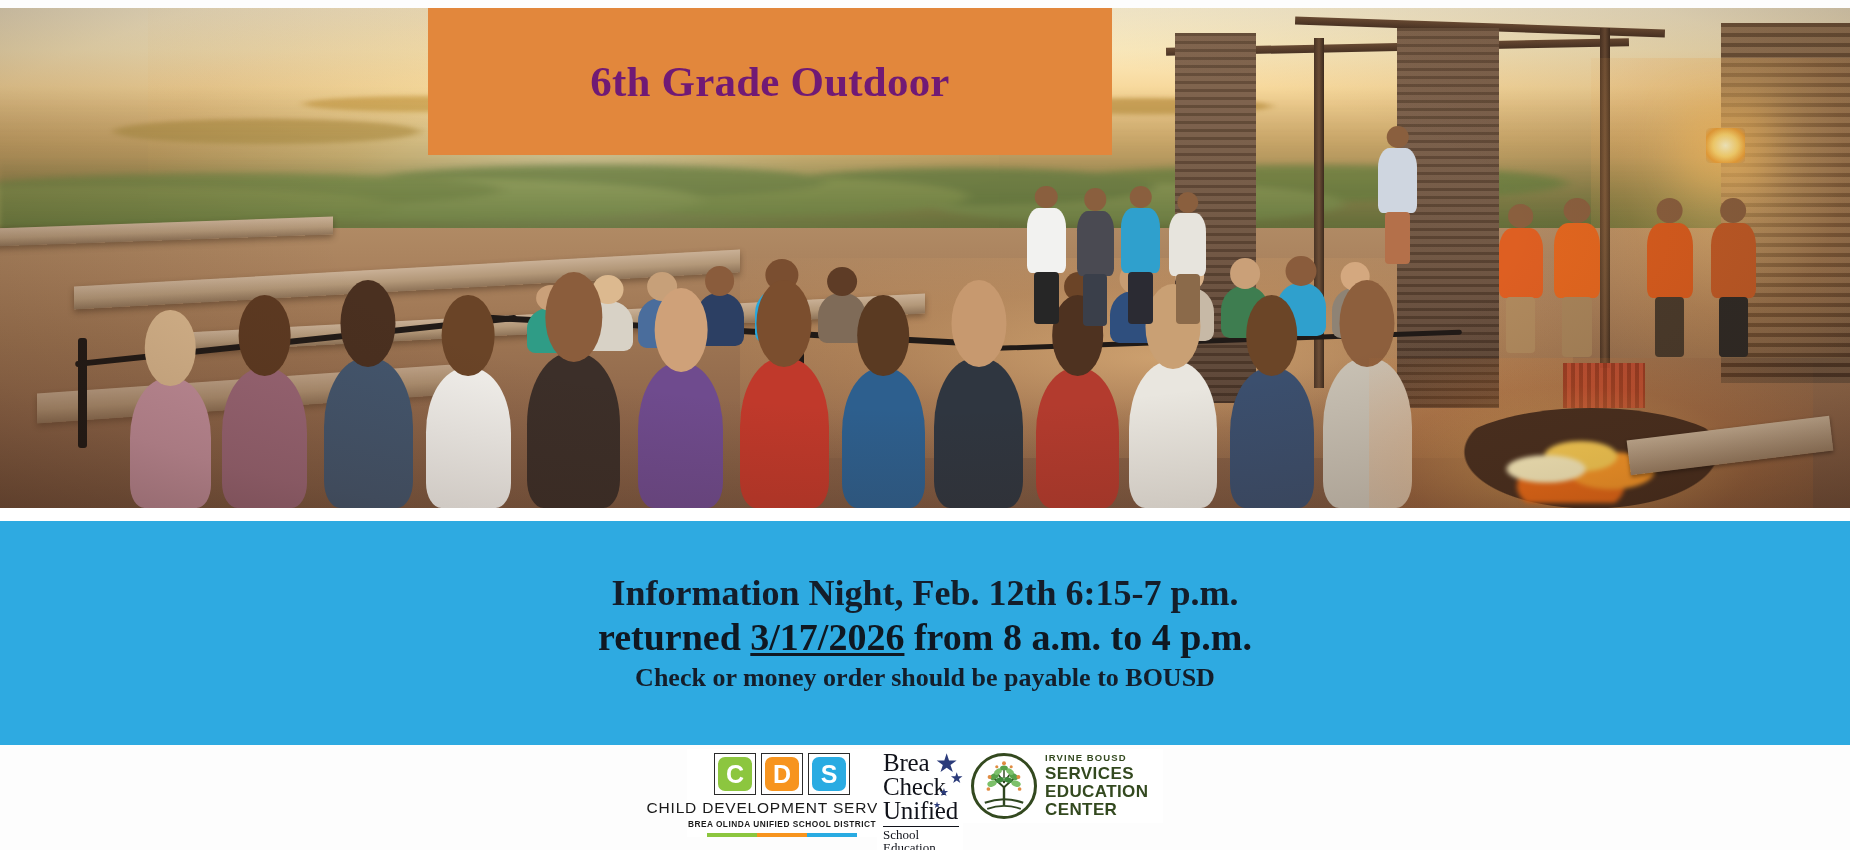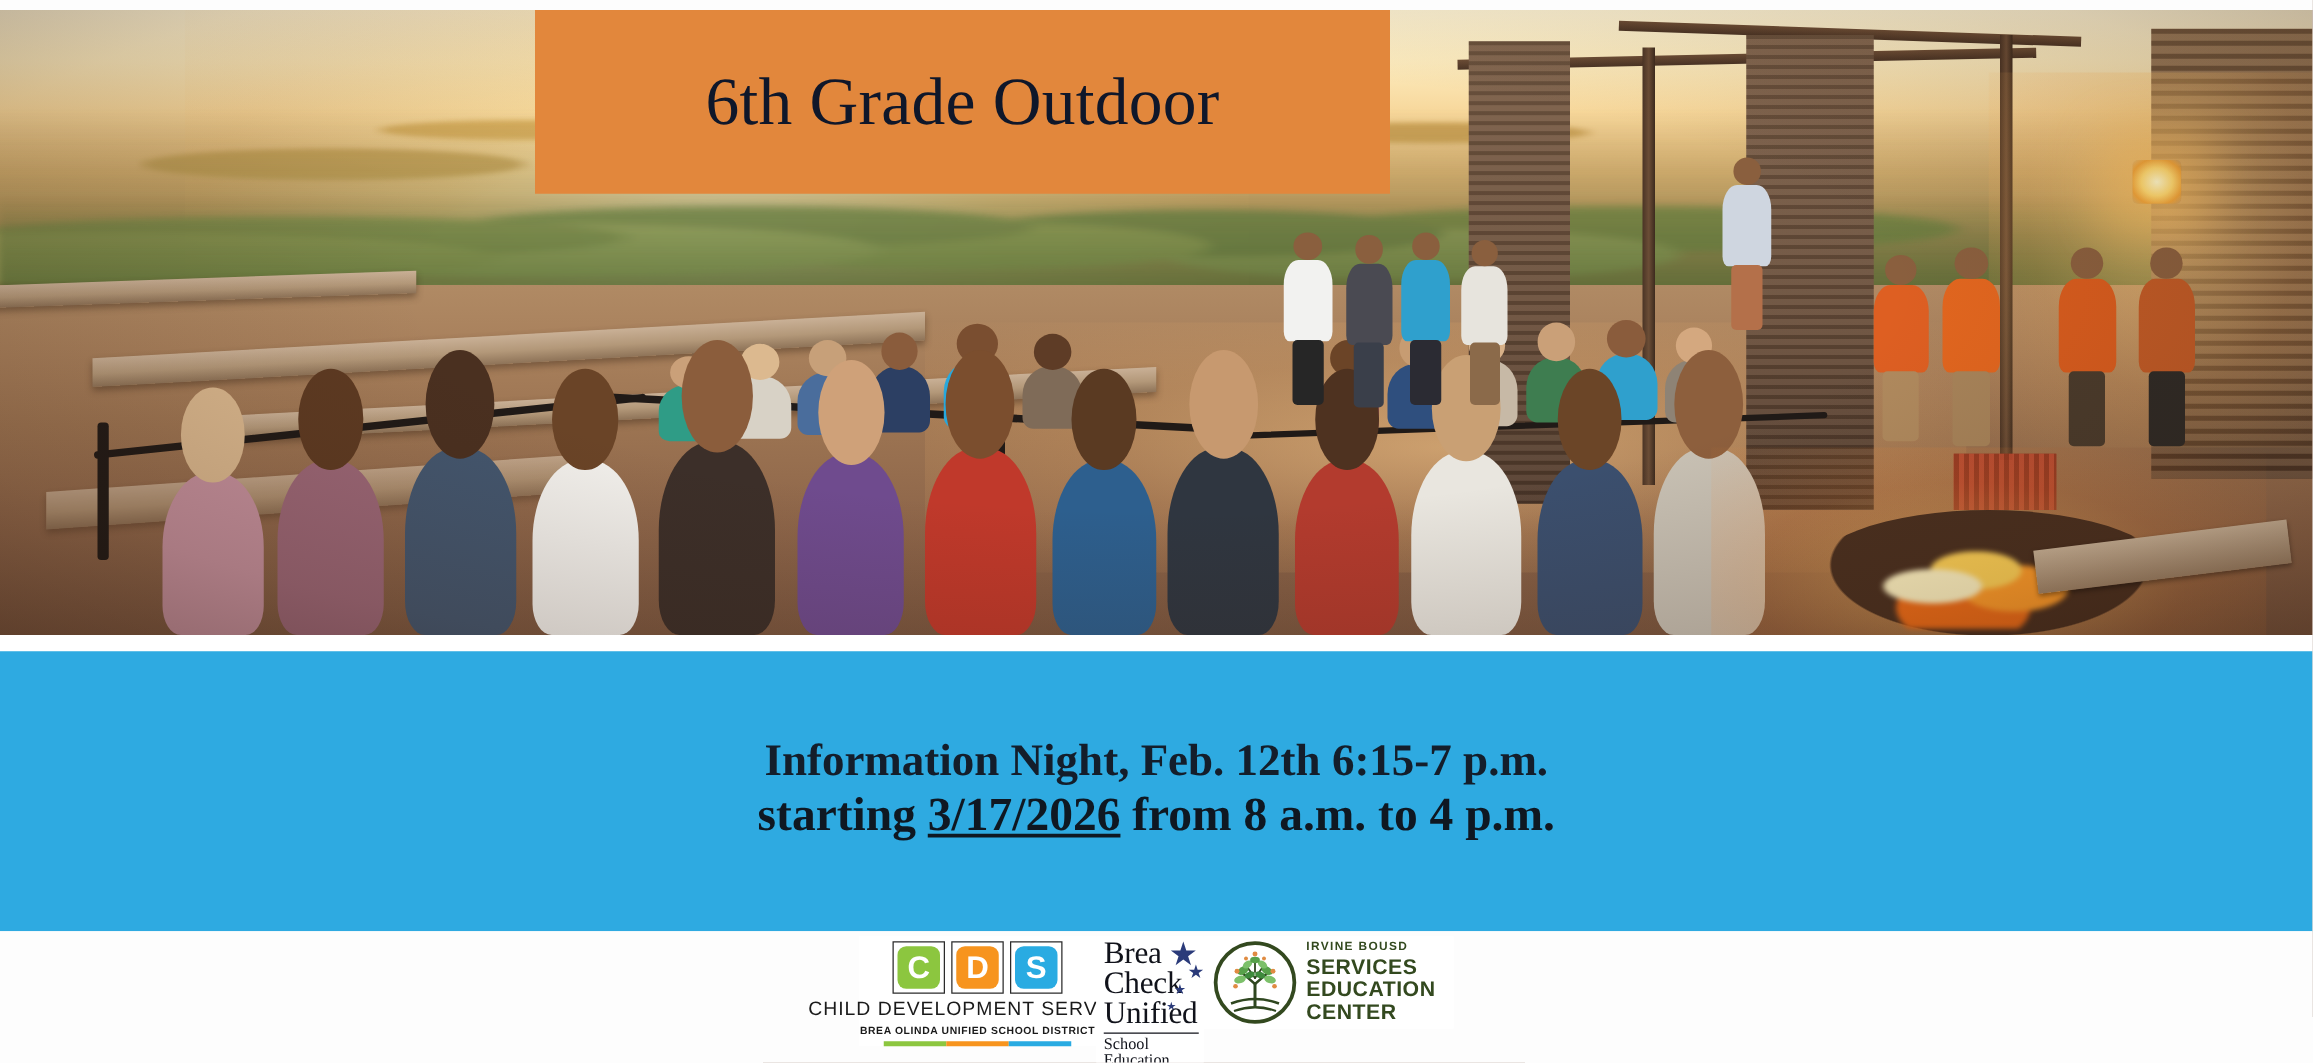--- a/index.html
+++ b/index.html
@@ -299,24 +299,24 @@
     width: 684px; height: 147px;
     background: #e2873c;
     display: flex;
     flex-direction: column;
     align-items: center;
     justify-content: center;
     z-index: 20;
   }
   .title-line {
     font-family: "Liberation Serif", serif;
-    font-weight: normal;
-    font-size: 54px;
+    font-weight: bold;
+    font-size: 43px;
     line-height: 1.33;
-    color: #0f172a;
+    color: #701a75;
     letter-spacing: .2px;
     white-space: nowrap;
   }
 
   
   .divider-white {
     position: absolute;
     left: 0; top: 508px;
     width: 1850px; height: 13px;
     background: #ffffff;
@@ -631,21 +631,22 @@
   </div>
 
   <div class="title-banner">
     <div class="title-line">6th Grade Outdoor</div>
   </div>
 
   <div class="divider-white"></div>
 
   <div class="info-band">
     <div class="info-l1">Information Night, Feb. 12th 6:15-7 p.m.</div>
-    <div class="info-l3"><span>starting </span><span class="date-underline">3/17/2026</span><span> from 8 a.m. to 4 p.m.</span></div>
+    <div class="info-l3"><span>returned </span><span class="date-underline">3/17/2026</span><span> from 8 a.m. to 4 p.m.</span></div>
+    <div class="info-l4">Check or money order should be payable to BOUSD</div>
   </div>
 
   <div class="logo-strip">
 
     <div class="cds-logo">
       <div class="cds-squares">
         <div class="cds-sq cds-c">
           <div class="cds-sq-inner">C</div>
         </div>
         <div class="cds-sq cds-d">

